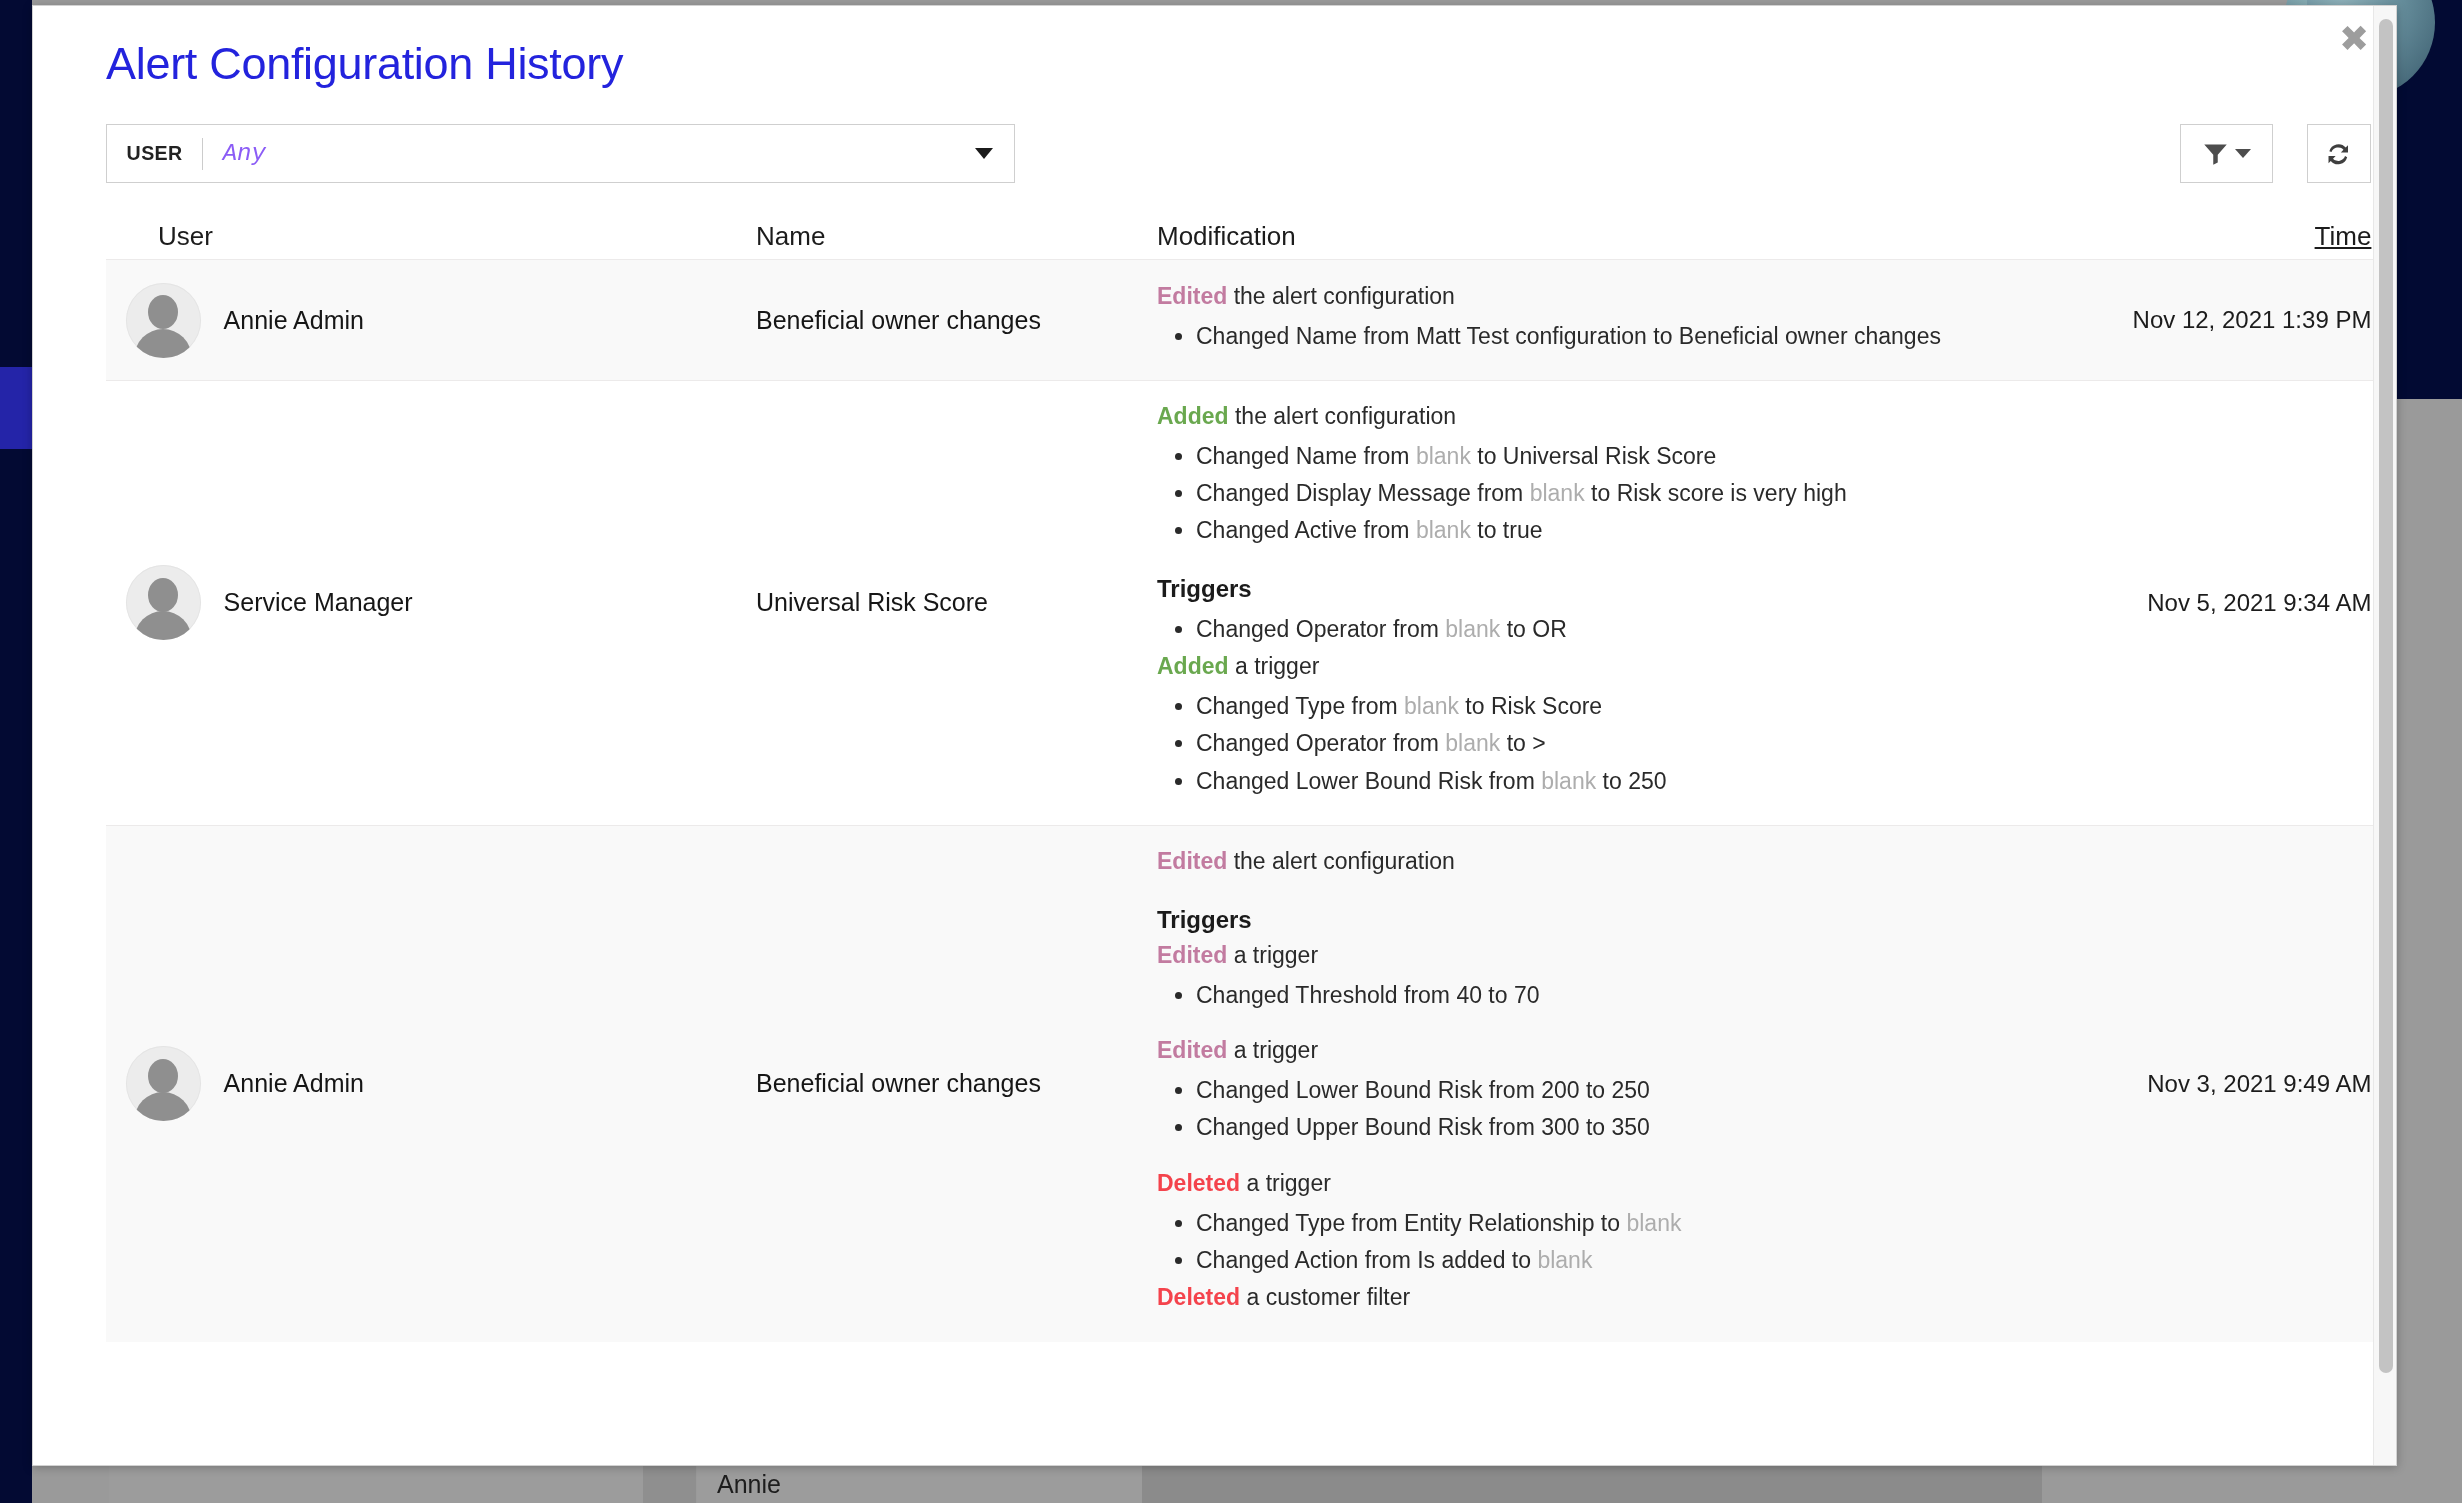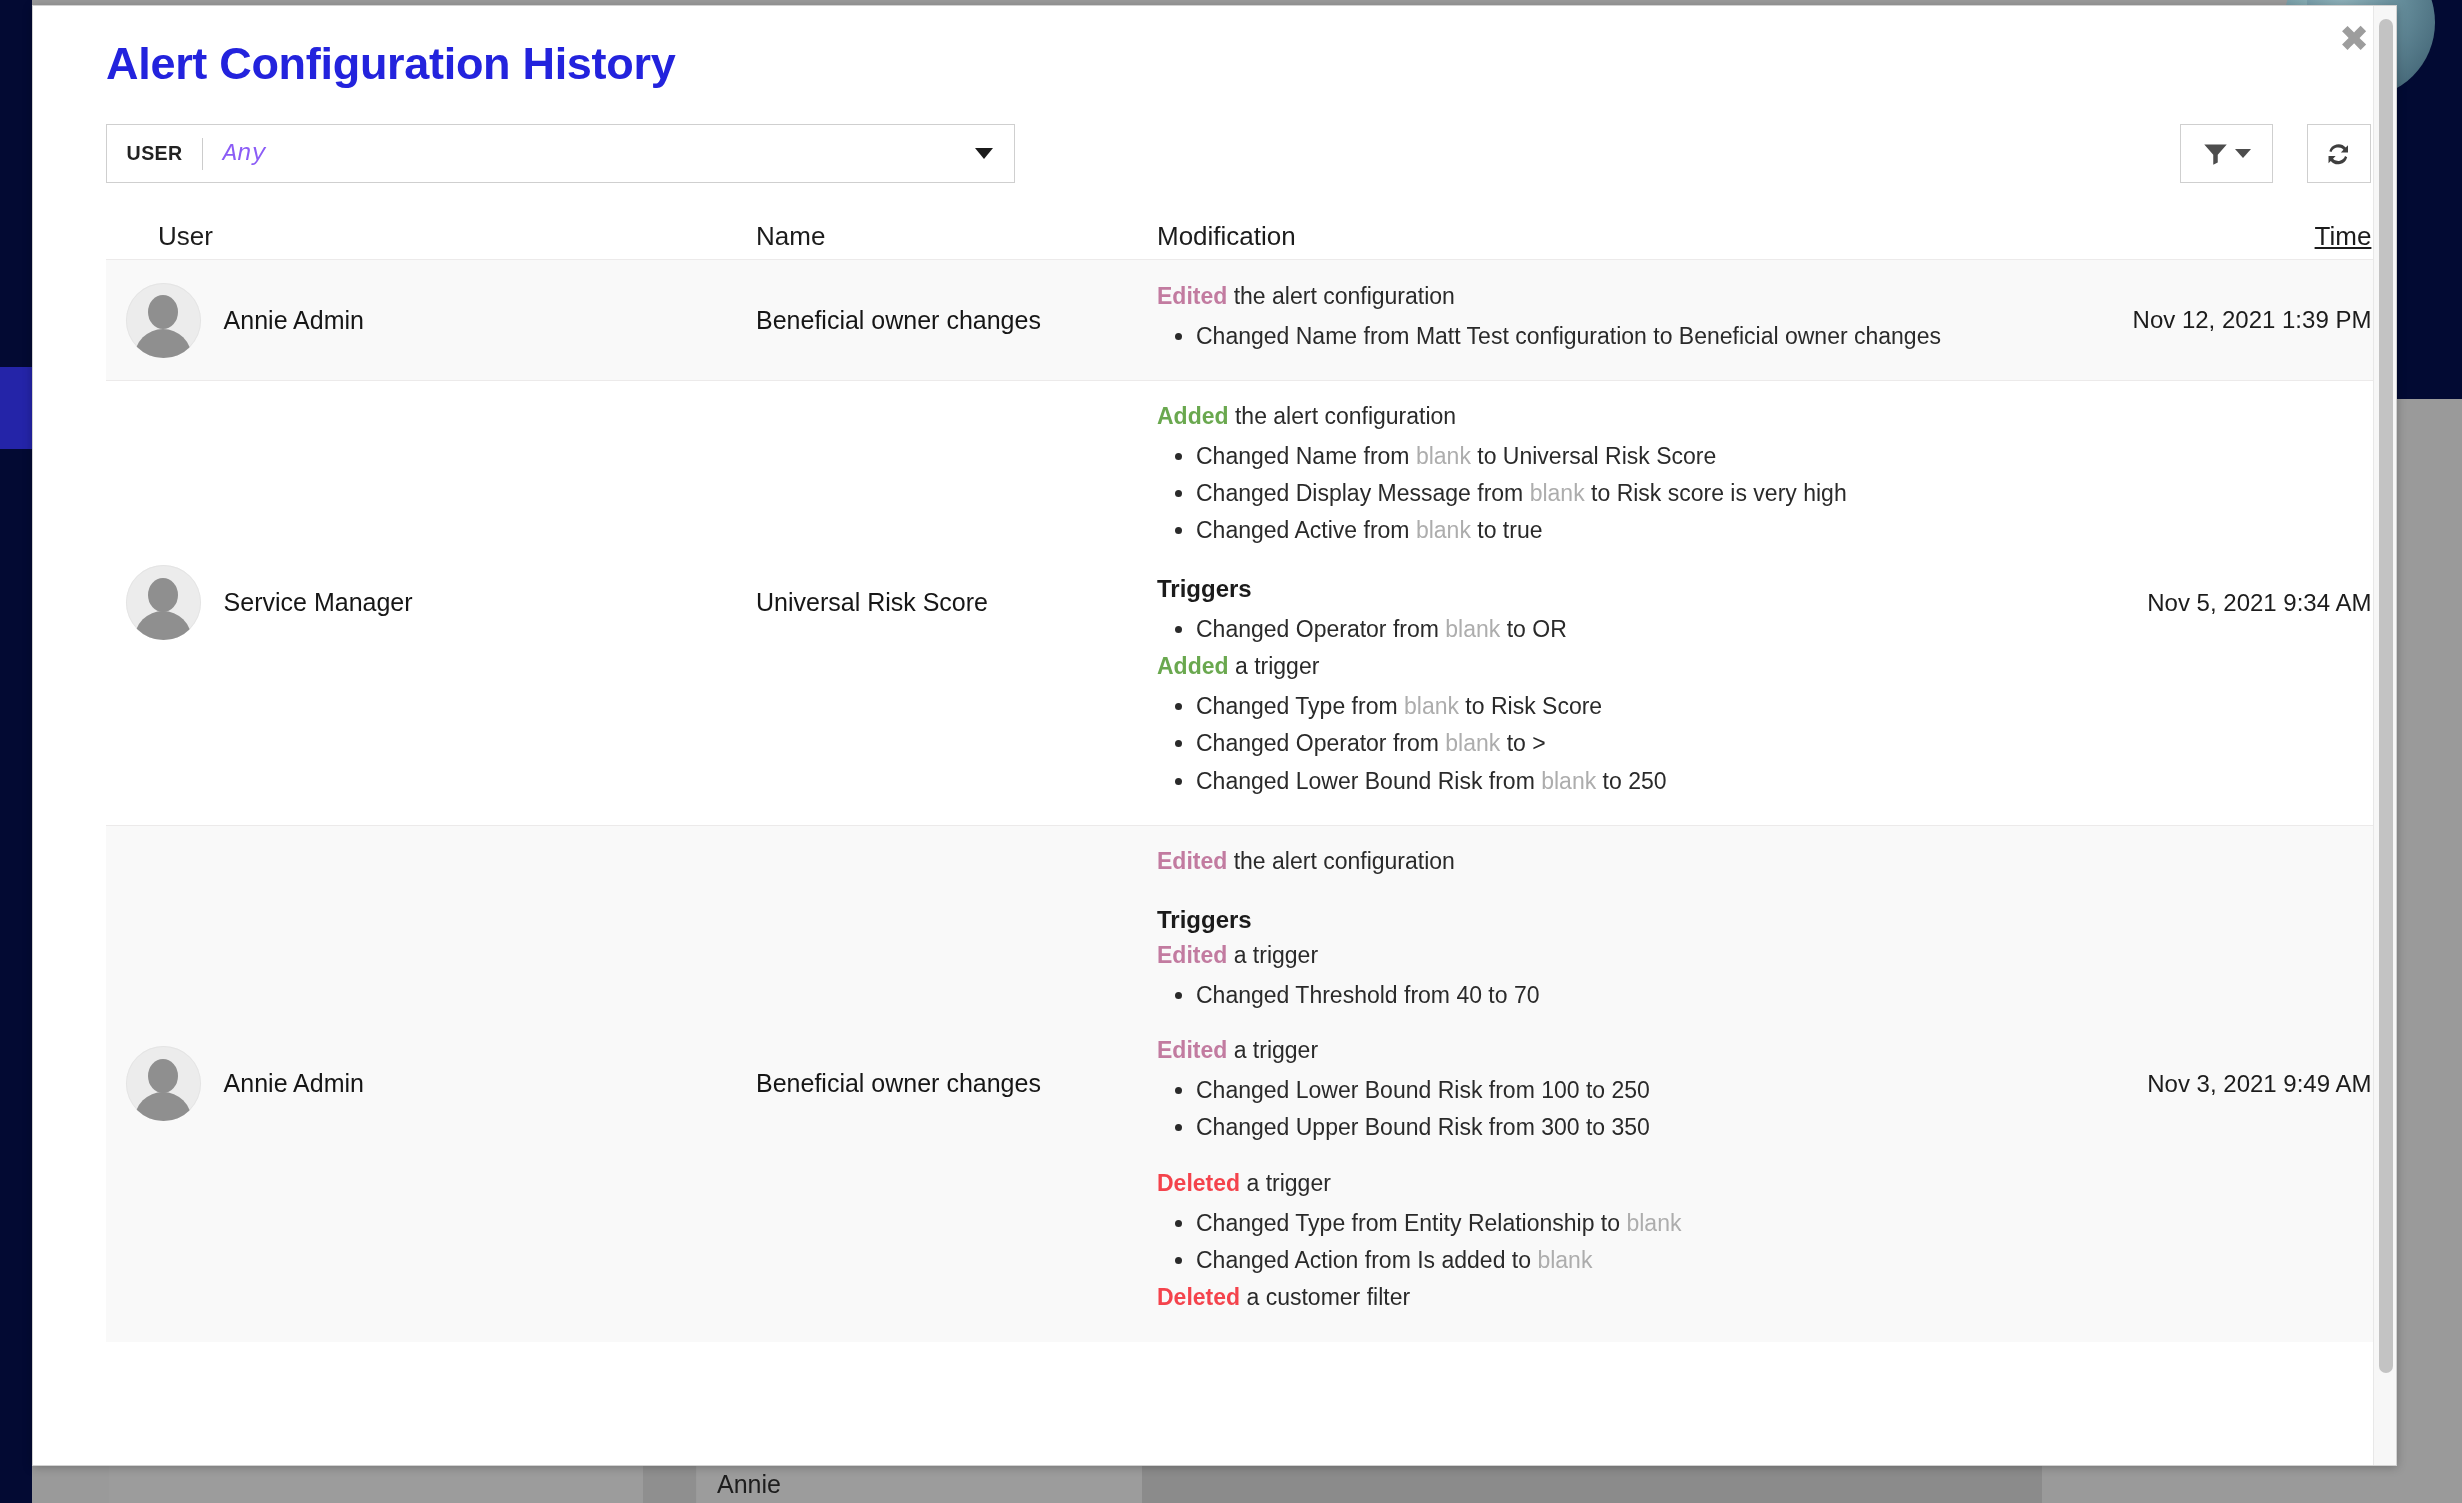--- a/index.html
+++ b/index.html
@@ -81,21 +81,21 @@
     position: absolute; right: 21.4px; top: 12.5px;
     width: 41px; height: 41px;
     display: flex; align-items: center; justify-content: center;
     font-size: 36px; line-height: 1; color: #9d9d9d;
     cursor: pointer; background: none; border: none;
     font-family: "Liberation Sans", sans-serif;
   }
 
   #modal-title {
     position: absolute; left: 73px; top: 32px;
-    font-size: 45px; font-weight: bold;
+    font-size: 45px; font-weight: normal;
     color: #2323dd;
     letter-spacing: -0.3px;
     white-space: nowrap;
   }
 
   
   #filter-bar {
     position: absolute; left: 73px; top: 118px;
     width: 2245px; height: 59px;
   }
@@ -360,21 +360,21 @@
           <div class="cell-name">Beneficial owner changes</div>
           <div class="cell-mod">
             <div class="mod-head"><span class="kw kw-edited">Edited</span><span> the alert configuration</span></div>
             <div class="section-title">Triggers</div>
             <div class="mod-head"><span class="kw kw-edited">Edited</span><span> a trigger</span></div>
             <ul class="mod-list">
               <li><span>Changed Threshold from </span><span class="it">40</span><span> to </span><span class="it">70</span></li>
             </ul>
             <div class="mod-head spaced"><span class="kw kw-edited">Edited</span><span> a trigger</span></div>
             <ul class="mod-list">
-              <li><span>Changed Lower Bound Risk from </span><span class="it">100</span><span> to </span><span class="it">250</span></li>
+              <li><span>Changed Lower Bound Risk from </span><span class="it">200</span><span> to </span><span class="it">250</span></li>
               <li><span>Changed Upper Bound Risk from </span><span class="it">300</span><span> to </span><span class="it">350</span></li>
             </ul>
             <div class="mod-head spaced"><span class="kw kw-deleted">Deleted</span><span> a trigger</span></div>
             <ul class="mod-list">
               <li><span>Changed Type from </span><span class="it">Entity Relationship</span><span> to </span><span class="blank">blank</span></li>
               <li><span>Changed Action from </span><span class="it">Is added</span><span> to </span><span class="blank">blank</span></li>
             </ul>
             <div class="mod-head"><span class="kw kw-deleted">Deleted</span><span> a customer filter</span></div>
           </div>
           <div class="cell-time">Nov 3, 2021 9:49 AM</div>

